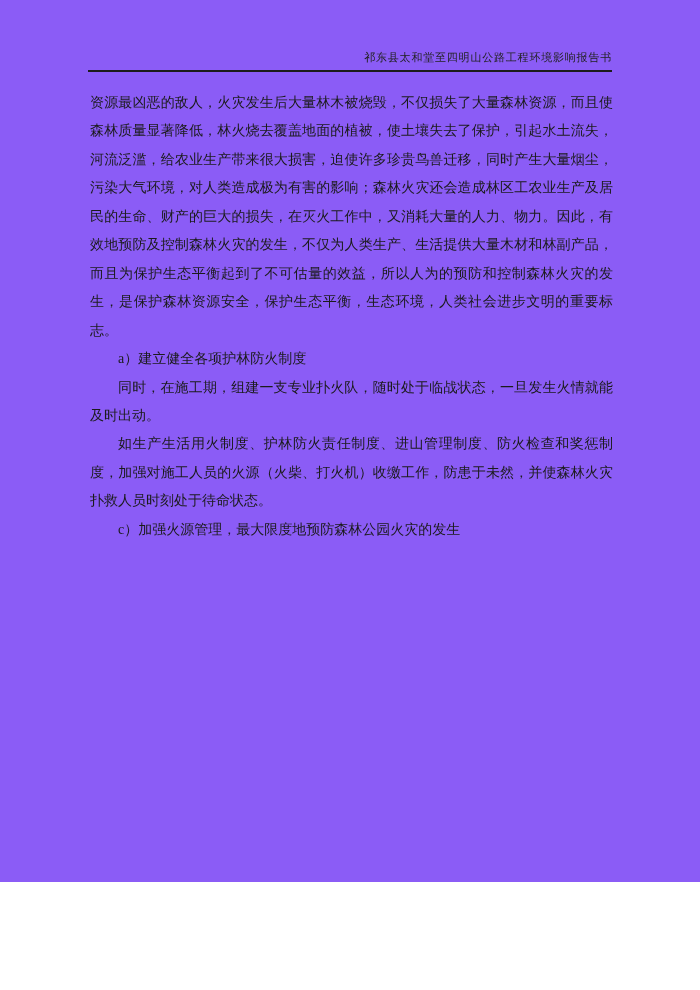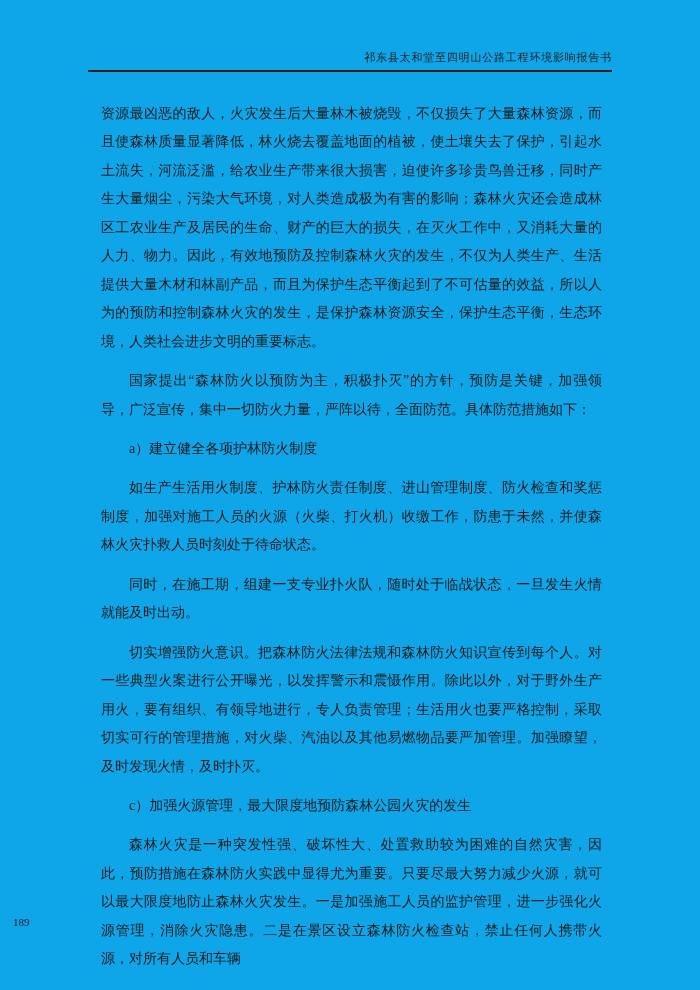--- a/index.html
+++ b/index.html
@@ -1,20 +1,20 @@
 <!DOCTYPE html>
 <html lang="zh"><head>
 <meta charset="utf-8">
 <style>
   html, body { margin: 0; padding: 0; background: #ffffff; }
   .page {
     position: relative;
     width: 700px;
-    height: 990px;
-    background: #0ea5e9;
+    height: 882px;
+    background: #8b5cf6;
     font-family: "Liberation Serif", "DejaVu Serif", serif;
     color: #1b1b1b;
     overflow: hidden;
   }
   .running-header {
     position: absolute;
     top: 50px;
     left: 88px;
     right: 88px;
     text-align: right;
@@ -33,21 +33,21 @@
     border-top: 2px solid #1c1c1c;
     margin: 0;
   }
   .doc-body {
     position: absolute;
     top: 89px;
     left: 90px;
     width: 523px;
   }
   .doc-body p, .doc-body h2 {
-    margin: 11px;
+    margin: 0;
     padding: 0;
     font-size: 14px;
     font-weight: normal;
     line-height: 28.45px;
     text-align: justify;
     text-justify: inter-character;
     word-break: break-all;
   }
   .indent { text-indent: 2em; }
   .page-footer {
@@ -67,32 +67,29 @@
 
   <div class="running-header">祁东县太和堂至四明山公路工程环境影响报告书</div>
 
   <hr class="header-rule">
 
   <main class="doc-body">
 
     <p>资源最凶恶的敌人，火灾发生后大量林木被烧毁，不仅损失了大量森林资源，而且使森林质量显著降低，林火烧去覆盖地面的植被，使土壤失去了保护，引起水土流失，河流泛滥，给农业生产带来很大损害，迫使许多珍贵鸟兽迁移，同时产生大量烟尘，污染大气环境，对人类造成极为有害的影响；森林火灾还会造成林区工农业生产及居民的生命、财产的巨大的损失，在灭火工作中，又消耗大量的人力、物力。因此，有效地预防及控制森林火灾的发生，不仅为人类生产、生活提供大量木材和林副产品，而且为保护生态平衡起到了不可估量的效益，所以人为的预防和控制森林火灾的发生，是保护森林资源安全，保护生态平衡，生态环境，人类社会进步文明的重要标志。</p>
 
 
-    <p class="indent">国家提出“森林防火以预防为主，积极扑灭”的方针，预防是关键，加强领导，广泛宣传，集中一切防火力量，严阵以待，全面防范。具体防范措施如下：</p>
 
     <p class="indent">a）建立健全各项护林防火制度</p>
 
+    <p class="indent">同时，在施工期，组建一支专业扑火队，随时处于临战状态，一旦发生火情就能及时出动。</p>
+
     <p class="indent">如生产生活用火制度、护林防火责任制度、进山管理制度、防火检查和奖惩制度，加强对施工人员的火源（火柴、打火机）收缴工作，防患于未然，并使森林火灾扑救人员时刻处于待命状态。</p>
 
-    <p class="indent">同时，在施工期，组建一支专业扑火队，随时处于临战状态，一旦发生火情就能及时出动。</p>
 
-
-    <p class="indent">切实增强防火意识。把森林防火法律法规和森林防火知识宣传到每个人。对一些典型火案进行公开曝光，以发挥警示和震慑作用。除此以外，对于野外生产用火，要有组织、有领导地进行，专人负责管理；生活用火也要严格控制，采取切实可行的管理措施，对火柴、汽油以及其他易燃物品要严加管理。加强瞭望，及时发现火情，及时扑灭。</p>
 
     <p class="indent">c）加强火源管理，最大限度地预防森林公园火灾的发生</p>
 
-    <p class="indent">森林火灾是一种突发性强、破坏性大、处置救助较为困难的自然灾害，因此，预防措施在森林防火实践中显得尤为重要。只要尽最大努力减少火源，就可以最大限度地防止森林火灾发生。一是加强施工人员的监护管理，进一步强化火源管理，消除火灾隐患。二是在景区设立森林防火检查站，禁止任何人携带火源，对所有人员和车辆</p>
 
   </main>
 
   <div class="page-footer">189</div>
 
 </div>
 
 </body></html>

